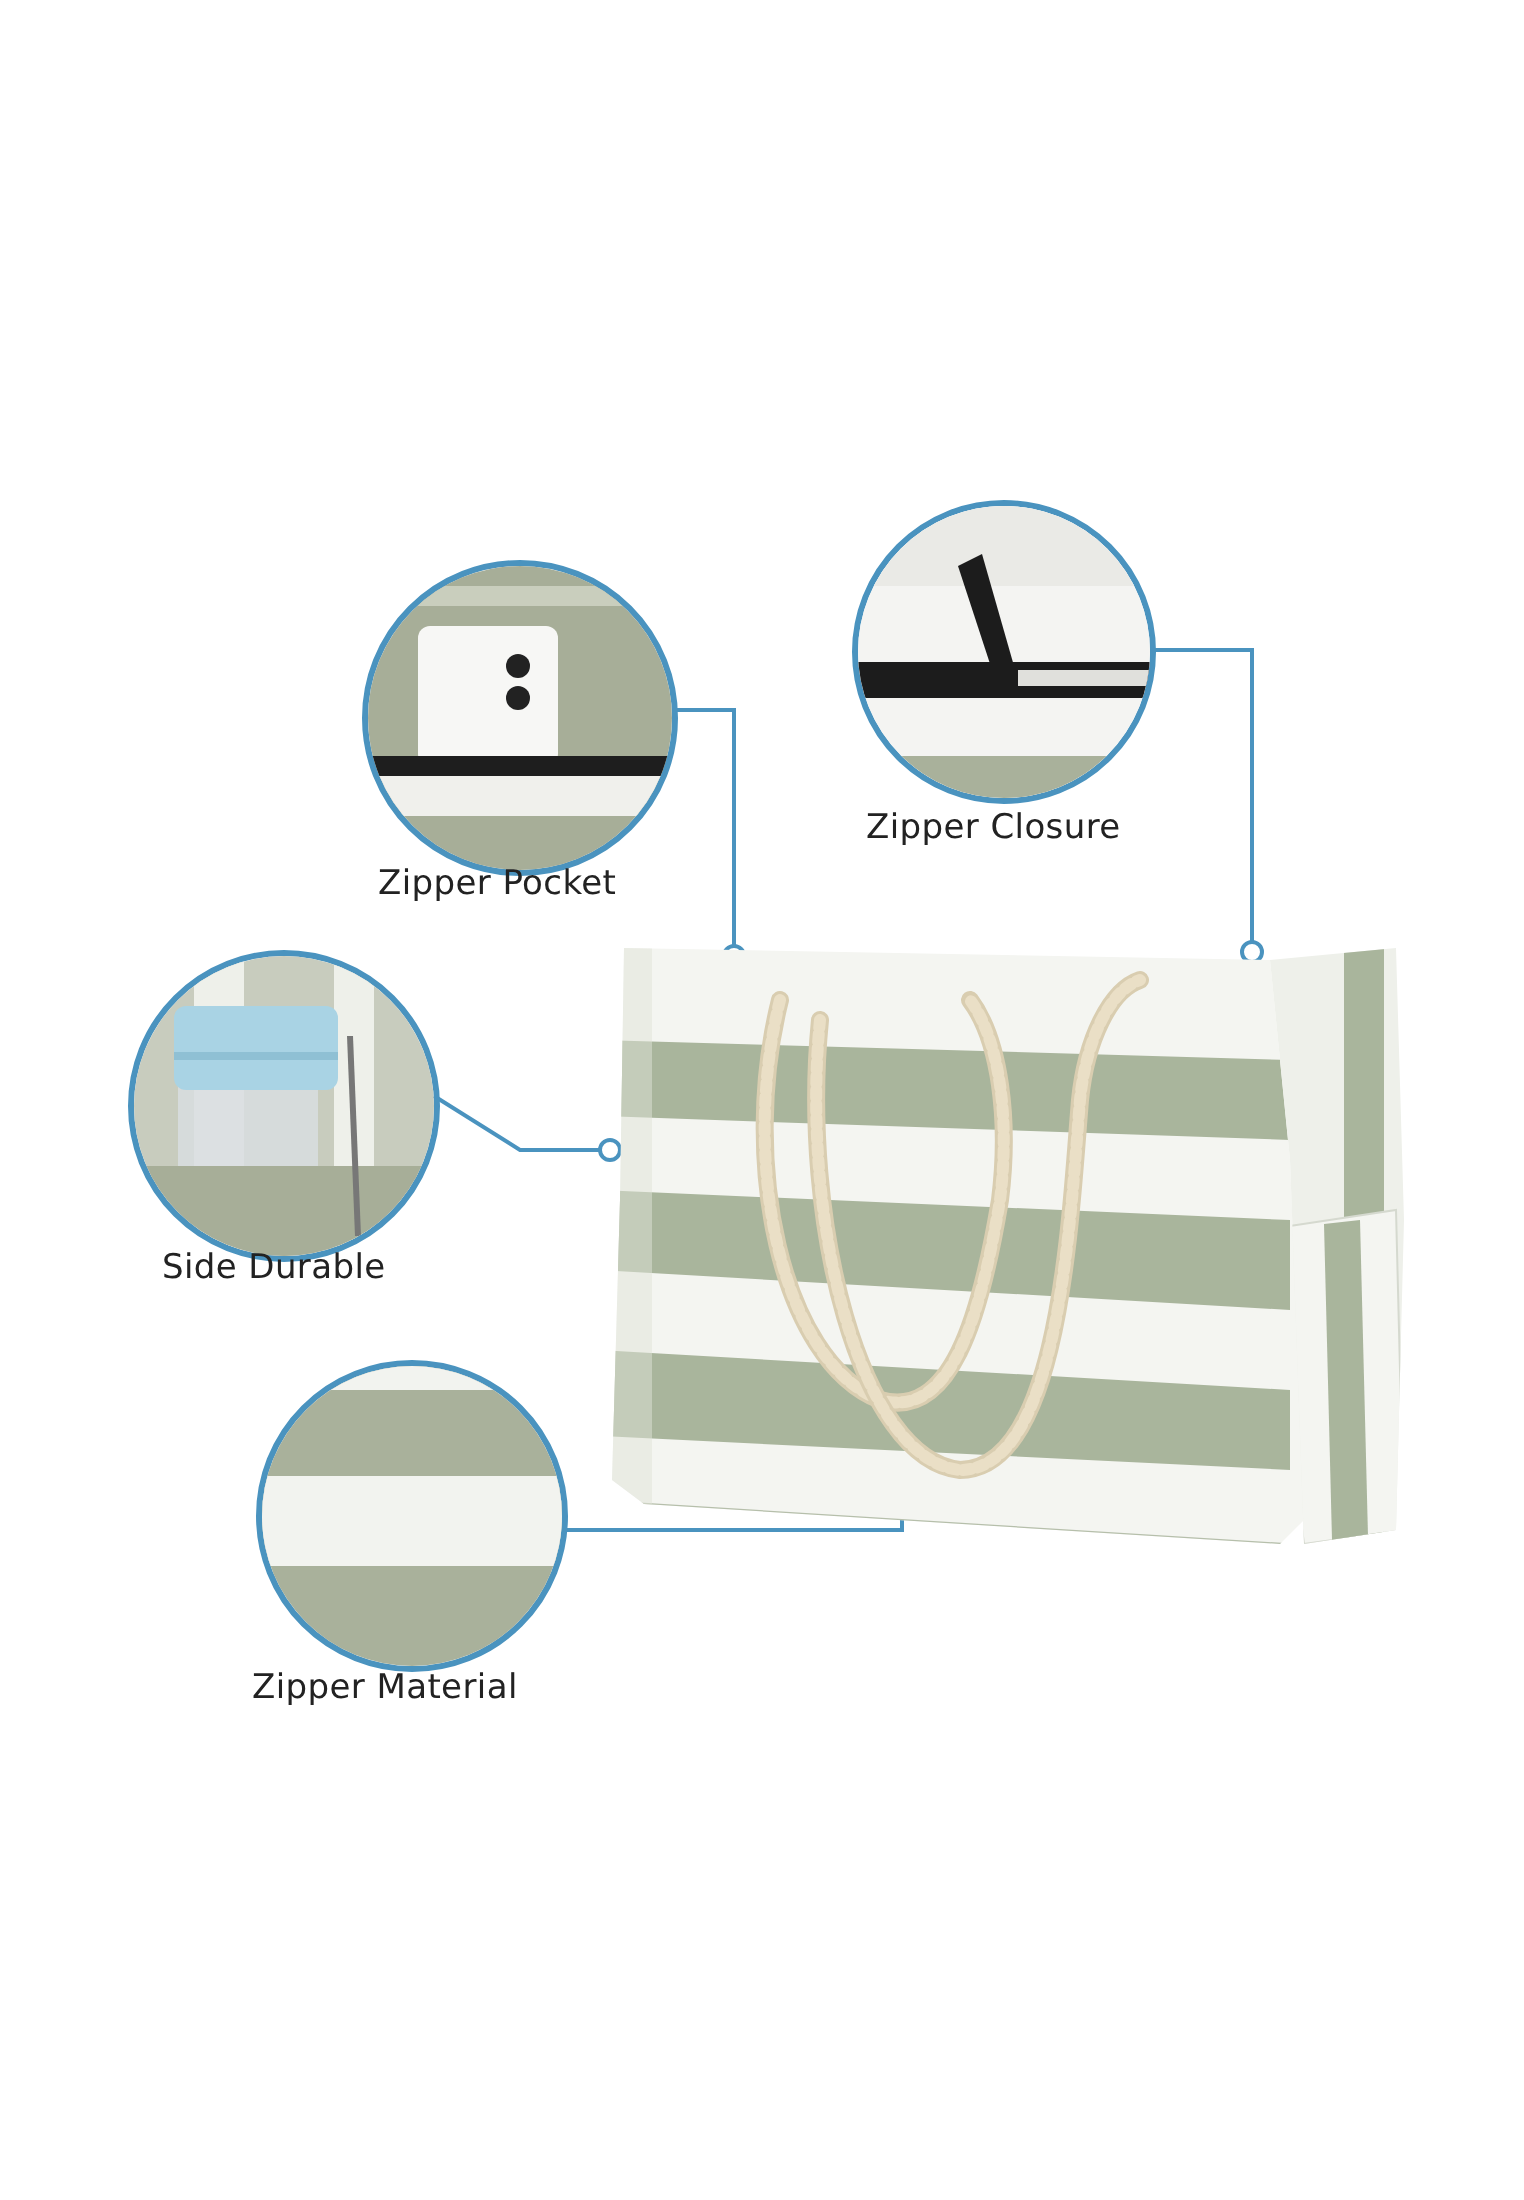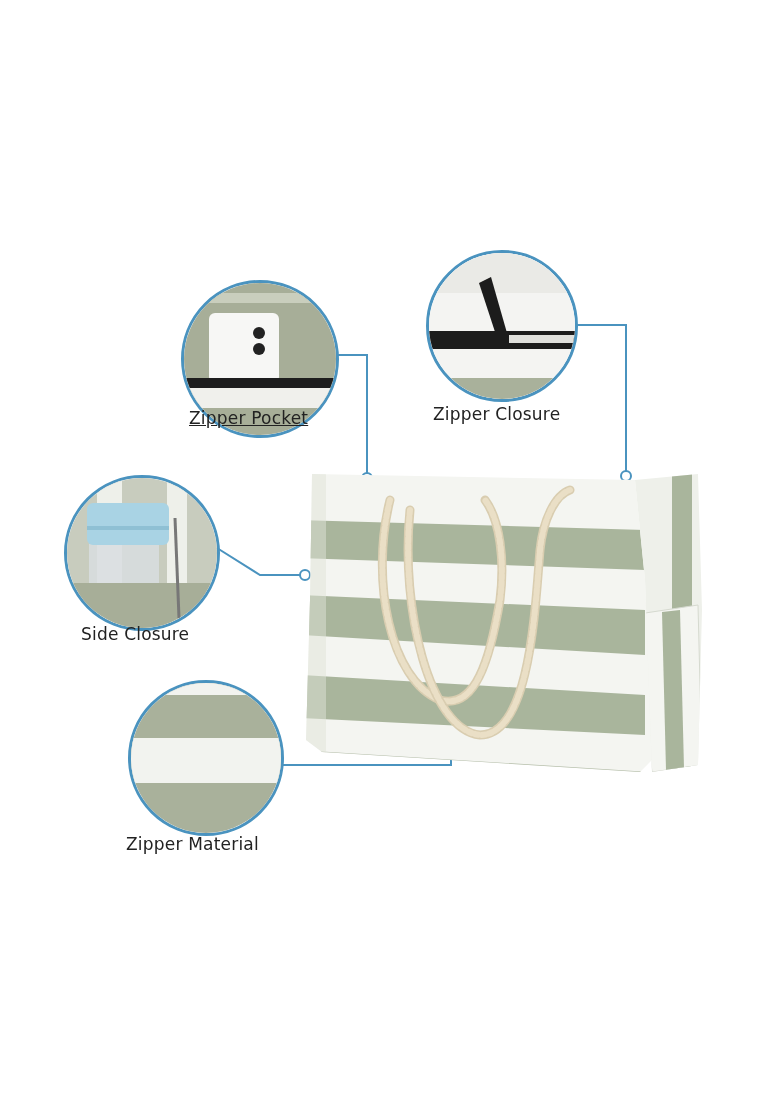--- a/index.html
+++ b/index.html
@@ -73,21 +73,21 @@
     <svg width="152" height="152" viewBox="0 0 152 152">
       <rect width="152" height="152" fill="#a7ae98"></rect>
       <rect x="0" y="10" width="152" height="10" fill="#c9cebd"></rect>
       <rect x="25" y="30" width="70" height="70" rx="6" fill="#f7f7f5"></rect>
       <circle cx="75" cy="50" r="6" fill="#222"></circle>
       <circle cx="75" cy="66" r="6" fill="#222"></circle>
       <rect x="0" y="95" width="152" height="10" fill="#1e1e1e"></rect>
       <rect x="0" y="105" width="152" height="20" fill="#f0f0ec"></rect>
     </svg>
   </div>
-  <div class="label" style="left:189px;top:408px;text-decoration:underline;">Zipper Pocket</div>
+  <div class="label" style="left:189px;top:432px;">Zipper Pocket</div>
 
   <div class="callout" style="left:426px;top:250px;width:152px;height:152px;">
     <svg width="146" height="146" viewBox="0 0 146 146">
       <rect width="146" height="146" fill="#f4f4f2"></rect>
       <rect x="0" y="0" width="146" height="40" fill="#eaeae6"></rect>
       <path d="M50,30 L62,24 L78,80 L68,85 Z" fill="#1c1c1c"></path>
       <rect x="0" y="78" width="146" height="18" fill="#1c1c1c"></rect>
       <rect x="80" y="82" width="66" height="8" fill="#e0e0dc"></rect>
       <rect x="0" y="125" width="146" height="21" fill="#a9b19b"></rect>
     </svg>
@@ -99,21 +99,21 @@
       <rect width="150" height="150" fill="#c8ccbe"></rect>
       <rect x="30" y="0" width="25" height="150" fill="#eef0ea"></rect>
       <rect x="100" y="0" width="20" height="150" fill="#eef0ea"></rect>
       <rect x="22" y="60" width="70" height="60" fill="#d8dde0" opacity="0.85"></rect>
       <rect x="20" y="25" width="82" height="42" rx="6" fill="#a9d3e4"></rect>
       <rect x="20" y="48" width="82" height="4" fill="#8fc0d4"></rect>
       <rect x="0" y="105" width="150" height="45" fill="#a7ae98"></rect>
       <line x1="108" y1="40" x2="112" y2="140" stroke="#777" stroke-width="3"></line>
     </svg>
   </div>
-  <div class="label" style="left:81px;top:624px;">Side Closure</div>
+  <div class="label" style="left:81px;top:624px;">Side Durable</div>
 
   <div class="callout" style="left:128px;top:680px;width:156px;height:156px;">
     <svg width="150" height="150" viewBox="0 0 150 150">
       <rect width="150" height="150" fill="#a9b19b"></rect>
       <rect x="0" y="0" width="150" height="12" fill="#f2f3ef"></rect>
       <rect x="0" y="55" width="150" height="45" fill="#f2f3ef"></rect>
     </svg>
   </div>
   <div class="label" style="left:126px;top:834px;">Zipper Material</div>
 

